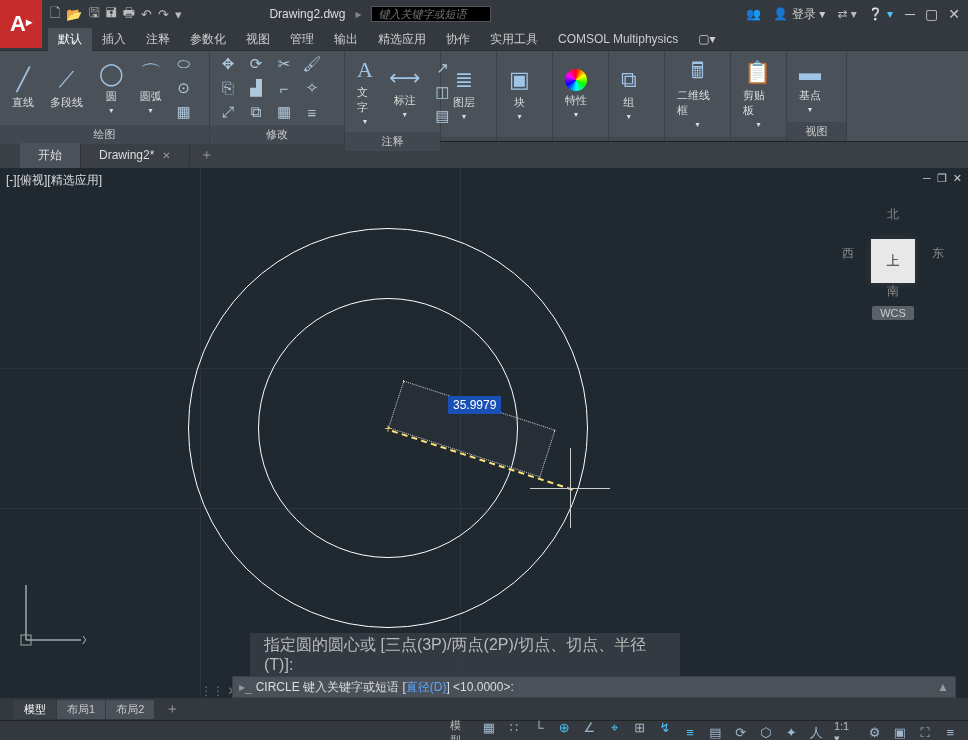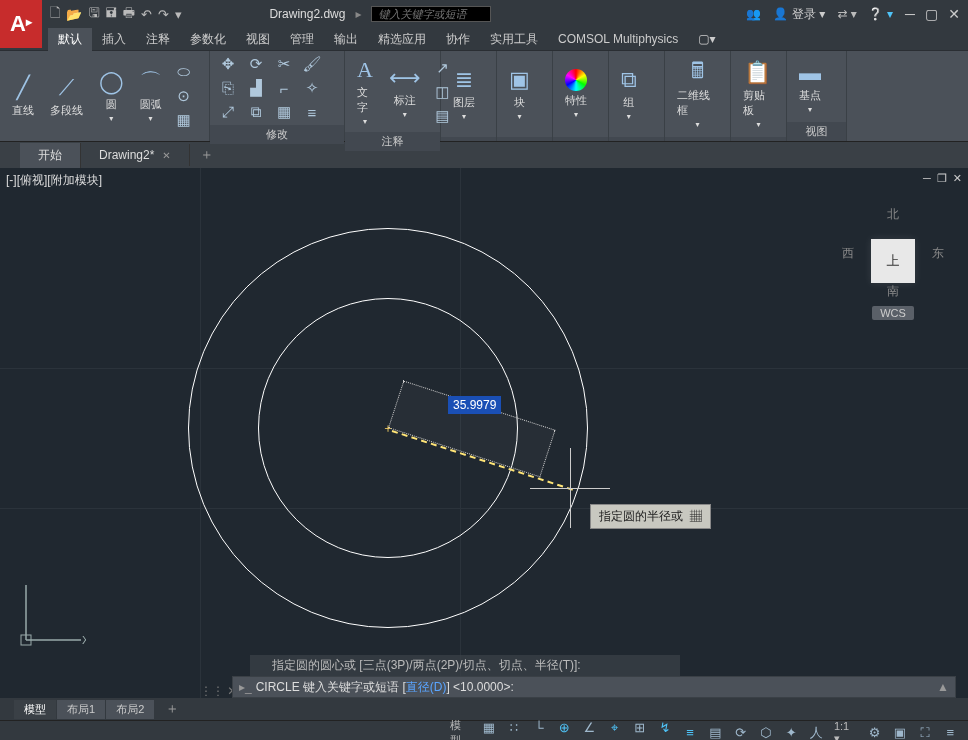--- a/index.html
+++ b/index.html
@@ -59,21 +59,21 @@
 .crosshair-v { position:absolute; width:1px; background:#ccc; height:80px;}
 .tooltip-box { position:absolute; background:#c8c8c0; color:#222; padding:3px 8px; border:1px solid #888; font-size:12px;}
 .selbox { position:absolute; border:1px dotted #ccc; background:rgba(255,255,255,.03);}
 
 
 .ucs { position:absolute; bottom:48px; left:16px; width:70px; height:70px; }
 .ucs line { stroke:#9aa; stroke-width:1.5;}
 .ucs text { fill:#9aa; font-size:11px;}
 
 
-.cmdhist { position:absolute; bottom:22px; left:250px; width:430px; color:#bbb; font-size:12px; background:rgba(60,66,72,.7); padding:2px 22px;}
+.cmdhist { position:absolute; bottom:22px; left:250px; width:430px; color:#bbb; font-size:16px; background:rgba(60,66,72,.7); padding:2px 14px;}
 .cmdline { position:absolute; bottom:0; left:195px; right:12px; height:22px; background:#4b5159; display:flex; align-items:center; padding:0 6px; font-size:12px; color:#ddd; border:1px solid #3a4046;}
 
 
 .btabs-row { height: 22px; background:#33393f; display:flex; align-items:center; padding-left:14px;}
 .btab { background:#4b5159; padding:2px 10px; font-size:11px; color:#ccc; margin-right:1px; cursor:pointer;}
 .btab.active { background:#3a4046; color:#fff;}
 
 
 .statusbar { height: 24px; background:#33393f; display:flex; align-items:center; justify-content:flex-end; padding: 0 6px; gap: 2px; border-top:1px solid #222;}
 .sb-btn { width:24px; height:20px; display:flex; align-items:center; justify-content:center; color:#9fb8cc; font-size:13px; cursor:pointer;}
@@ -152,20 +152,21 @@
           <span class="ico">⌒</span>
           <span>圆弧</span>
           <span style="font-size:8px;">▾</span>
         </div>
       <div style="display:flex; flex-direction:column; gap:2px;">
         <span class="sbtn">⬭</span>
         <span class="sbtn">⊙</span>
         <span class="sbtn">▦</span>
       </div>
     </div>
+    <div class="panel-title">绘图</div>
   </div>
   <div class="panel" style="width:135px;">
     <div class="panel-body">
         <div class="grid3">
       <span class="sbtn">✥</span>
           <span class="sbtn">⟳</span>
           <span class="sbtn">✂</span>
           <span class="sbtn">🖌</span>
       <span class="sbtn">⎘</span>
           <span class="sbtn">▟</span>
@@ -276,21 +277,21 @@
       <span>开始</span>
     </div>
   <div class="ftab active">
       <span>Drawing2*</span>
       <span class="x">✕</span>
     </div>
   <div class="addtab">＋</div>
 </div>
 
 <div class="viewport">
-  <div class="vp-label">[-][俯视][附加模块]</div>
+  <div class="vp-label">[-][俯视][精选应用]</div>
   <div class="vp-btns">
     <span>─</span>
     <span>❐</span>
     <span>✕</span>
   </div>
 
   <div class="gridline" style="left:0; right:0; top:200px; height:1px;"></div>
   <div class="gridline" style="left:0; right:0; top:340px; height:1px;"></div>
   <div class="gridline" style="top:0; bottom:0; left:200px; width:1px;"></div>
   <div class="gridline" style="top:0; bottom:0; left:460px; width:1px;"></div>
@@ -302,21 +303,20 @@
 
   <div class="center-mark" style="left:382px; top:252px;">＋</div>
 
   <div class="dash-line" style="left:392px; top:262px; width:190px; transform: rotate(18deg);"></div>
 
   <div class="dim-input" style="left:448px; top:228px;">35.9979</div>
 
   <div class="crosshair-h" style="left:530px; top:320px;"></div>
   <div class="crosshair-v" style="left:570px; top:280px;"></div>
 
-  <div class="tooltip-box" style="left:590px; top:336px;"><span>指定圆的半径或</span> &nbsp;▦</div>
 
   <div class="viewcube">
     <div style="position:relative; width:100%; height:90px;">
       <div class="cube-n" style="top:-2px; left:50%; transform:translateX(-50%);">北</div>
       <div class="cube-s" style="bottom:-2px; left:50%; transform:translateX(-50%);">南</div>
       <div class="cube-w" style="left:4px; top:50%; transform:translateY(-50%);">西</div>
       <div class="cube-e" style="right:4px; top:50%; transform:translateY(-50%);">东</div>
       <div class="cube-face" style="position:absolute; left:50%; top:50%; transform:translate(-50%,-50%);">上</div>
     </div>
     <div class="wcs-badge">WCS</div>

